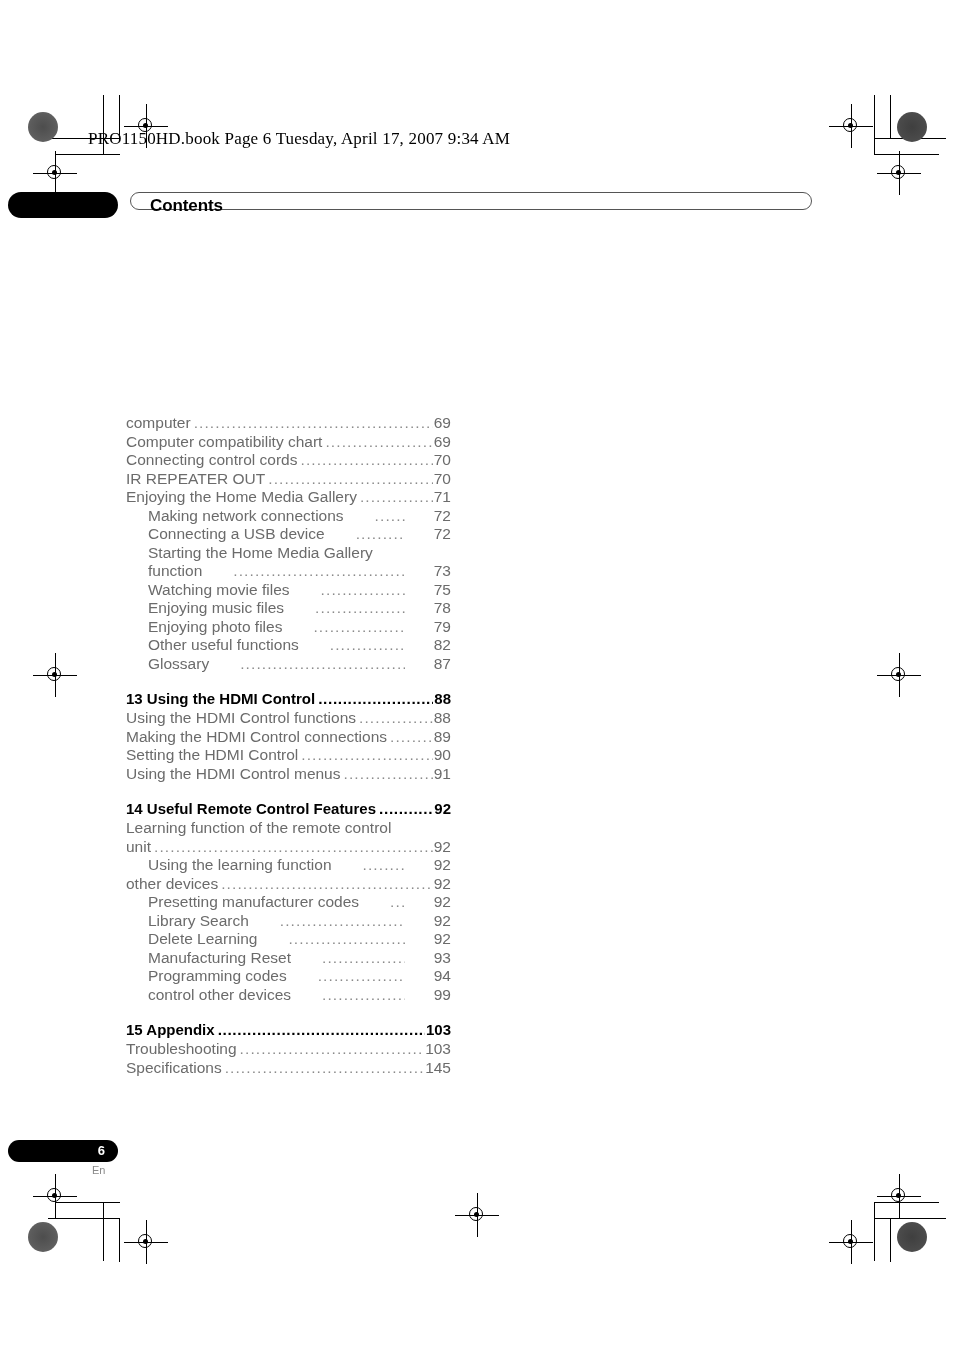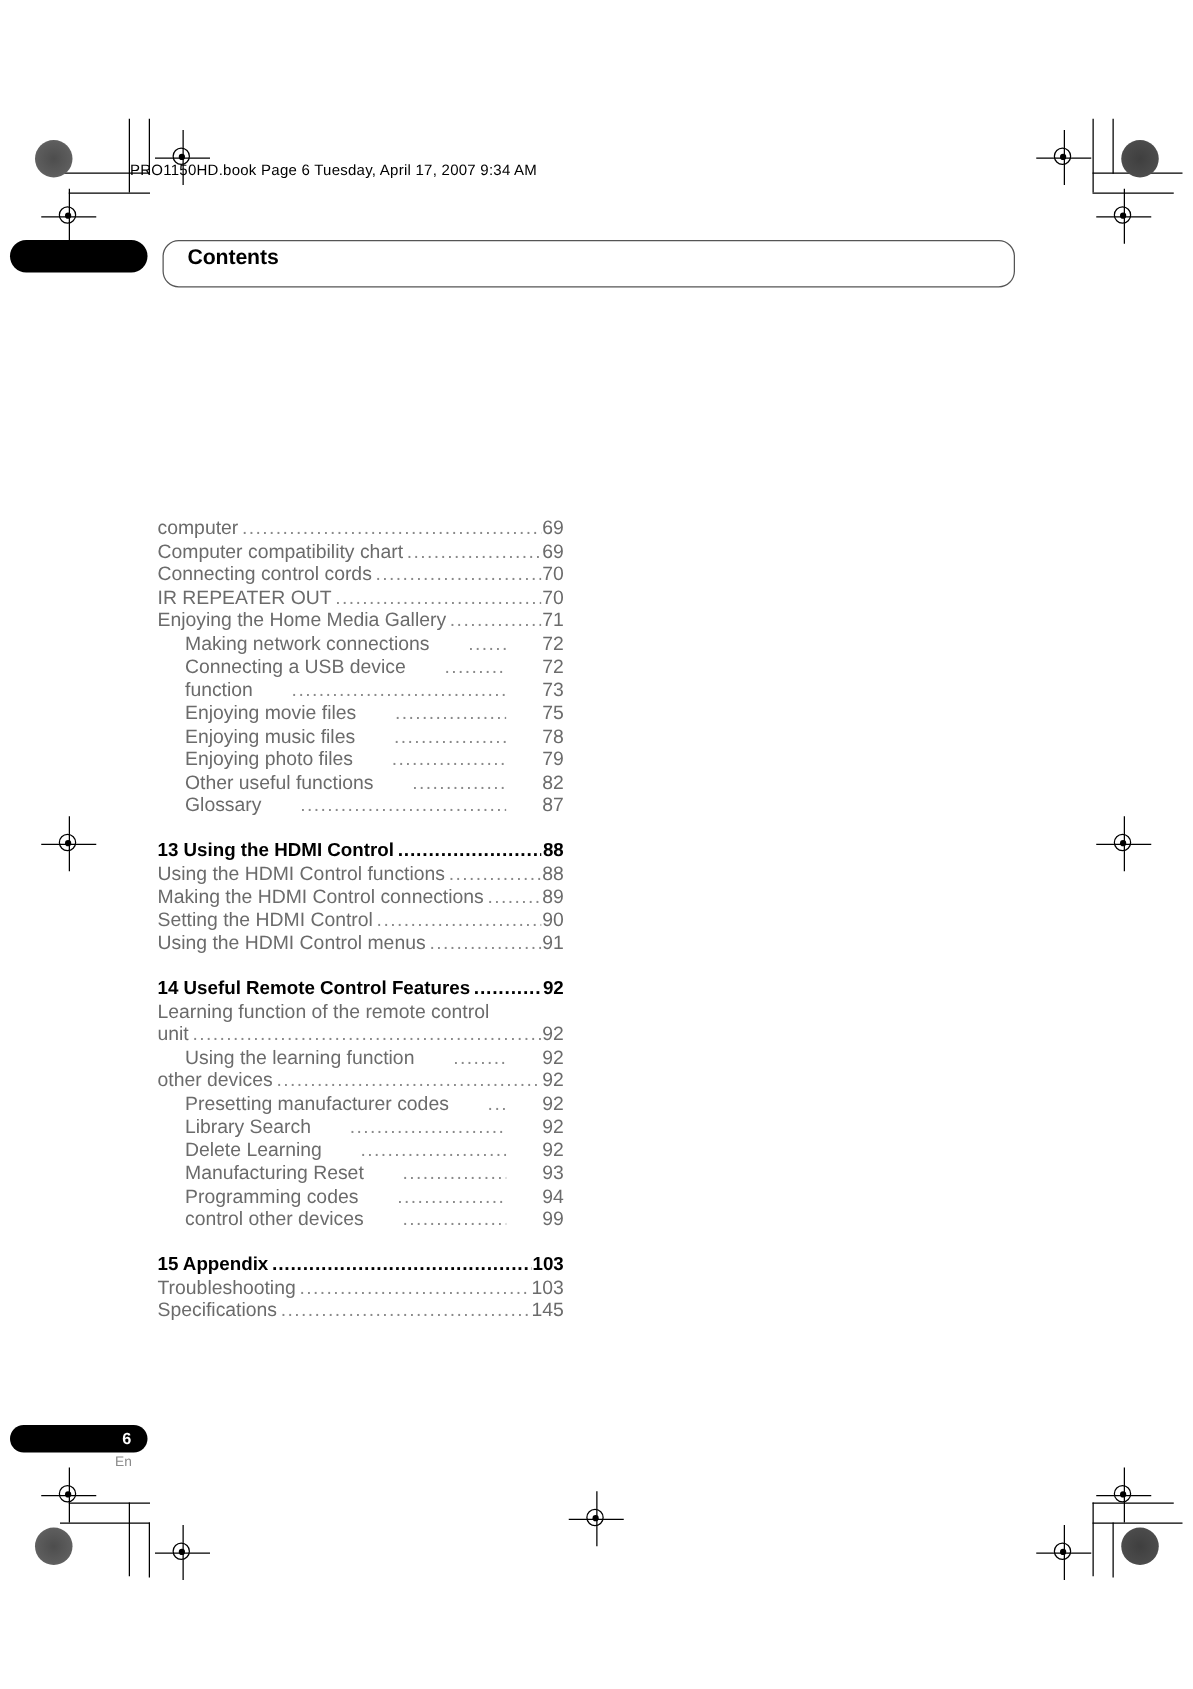--- a/index.html
+++ b/index.html
@@ -64,24 +64,24 @@
       radial-gradient(circle at 50% 50%, #4d4d4d 0%, #5c5c5c 60%, #6e6e6e 100%);
   }
   .halftone.dark {
     background:
       radial-gradient(circle at 50% 50%, #3f3f3f 0%, #4a4a4a 60%, #555 100%);
   }
 
   
   .book-stamp {
     position: absolute;
-    left: 104px;
+    left: 88px;
     top: 129px;
-    font-family: Liberation Sans, sans-serif;
-    font-size: 12px;
+    font-family: Liberation Serif, serif;
+    font-size: 17px;
     color: #000;
     white-space: nowrap;
     letter-spacing: 0.2px;
   }
 
   
   .side-tab {
     position: absolute;
     left: 8px;
     top: 192px;
@@ -90,21 +90,21 @@
     background: #000;
     border-radius: 13px;
   }
 
   
   .title-pill {
     position: absolute;
     left: 130px;
     top: 192px;
     width: 682px;
-    height: 38px;
+    height: 18px;
     border: 1px solid #555;
     border-radius: 13px;
     box-sizing: border-box;
     background: #fff;
     text-align: right;
   }
   .title-pill .title-text {
     position: absolute;
     left: 19px;
     top: 3px;
@@ -327,27 +327,30 @@
     <div class="toc-entry lvl1">
       <span class="label">Making network connections</span>
       <span class="leader">................................................................................</span>
       <span class="pageno">72</span>
     </div>
     <div class="toc-entry lvl1">
       <span class="label">Connecting a USB device</span>
       <span class="leader">................................................................................</span>
       <span class="pageno">72</span>
     </div>
+    <div class="toc-entry lvl1 nonum">
+      <span class="label">Starting the Home Media Gallery</span>
+    </div>
     <div class="toc-entry lvl1">
       <span class="label">function</span>
       <span class="leader">................................................................................</span>
       <span class="pageno">73</span>
     </div>
     <div class="toc-entry lvl1">
-      <span class="label">Enjoying movie files</span>
+      <span class="label">Watching movie files</span>
       <span class="leader">................................................................................</span>
       <span class="pageno">75</span>
     </div>
     <div class="toc-entry lvl1">
       <span class="label">Enjoying music files</span>
       <span class="leader">................................................................................</span>
       <span class="pageno">78</span>
     </div>
     <div class="toc-entry lvl1">
       <span class="label">Enjoying photo files</span>

